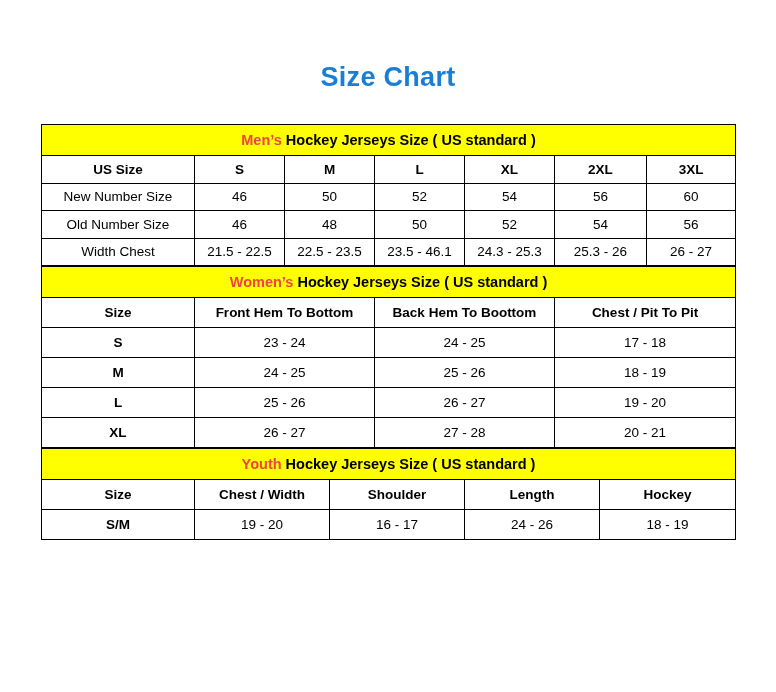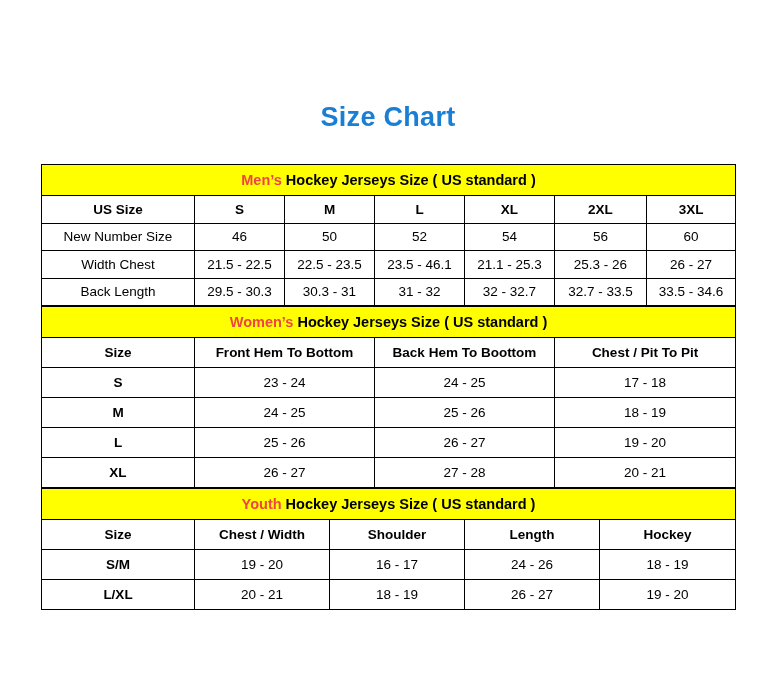--- a/index.html
+++ b/index.html
@@ -20,21 +20,21 @@
     position: relative;
     box-sizing: border-box;
   }
   .title {
     text-align: center;
     color: #1a7fd4;
     font-size: 27px;
     font-weight: bold;
     letter-spacing: 0.3px;
     margin: 0;
-    padding-top: 104px;
+    padding-top: 64px;
     line-height: 1;
   }
   .tables {
     margin: 0 auto;
     padding-top: 33px;
     width: 694px;
   }
   table {
     border-collapse: collapse;
     width: 694px;
@@ -110,36 +110,36 @@
         <tr>
           <td>New Number Size</td>
           <td>46</td>
           <td>50</td>
           <td>52</td>
           <td>54</td>
           <td>56</td>
           <td>60</td>
         </tr>
         <tr>
+          <td>Old Number Size</td>
+          <td>46</td>
+          <td>48</td>
+          <td>50</td>
+          <td>52</td>
+          <td>54</td>
+          <td>56</td>
+        </tr>
+        <tr>
           <td>Width Chest</td>
           <td>21.5 - 22.5</td>
           <td>22.5 - 23.5</td>
           <td>23.5 - 46.1</td>
-          <td>21.1 - 25.3</td>
+          <td>24.3 - 25.3</td>
           <td>25.3 - 26</td>
           <td>26 - 27</td>
-        </tr>
-        <tr>
-          <td>Back Length</td>
-          <td>29.5 - 30.3</td>
-          <td>30.3 - 31</td>
-          <td>31 - 32</td>
-          <td>32 - 32.7</td>
-          <td>32.7 - 33.5</td>
-          <td>33.5 - 34.6</td>
         </tr>
       </tbody>
     </table>
 
     <table class="tbl-women">
       <colgroup>
         <col style="width:153px">
         <col style="width:180px">
         <col style="width:180px">
         <col style="width:181px">
@@ -200,24 +200,17 @@
           <td>Length</td>
           <td>Hockey</td>
         </tr>
         <tr>
           <td class="rowlabel-bold">S/M</td>
           <td>19 - 20</td>
           <td>16 - 17</td>
           <td>24 - 26</td>
           <td>18 - 19</td>
         </tr>
-        <tr>
-          <td class="rowlabel-bold">L/XL</td>
-          <td>20 - 21</td>
-          <td>18 - 19</td>
-          <td>26 - 27</td>
-          <td>19 - 20</td>
-        </tr>
       </tbody>
     </table>
 
   </div>
 </div>
 
 </body></html>

